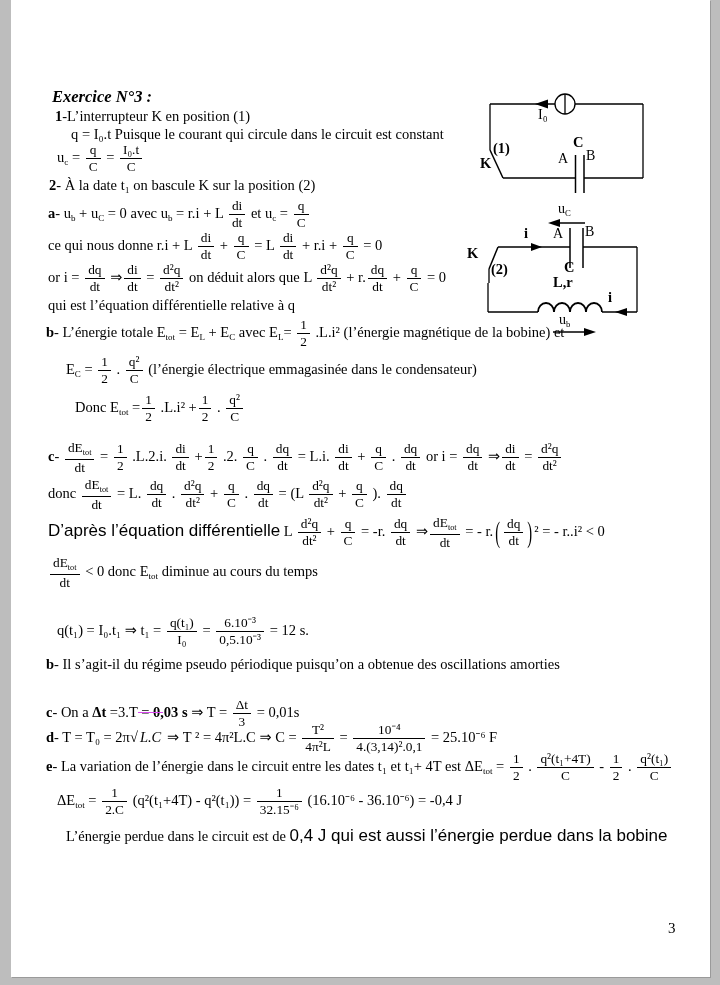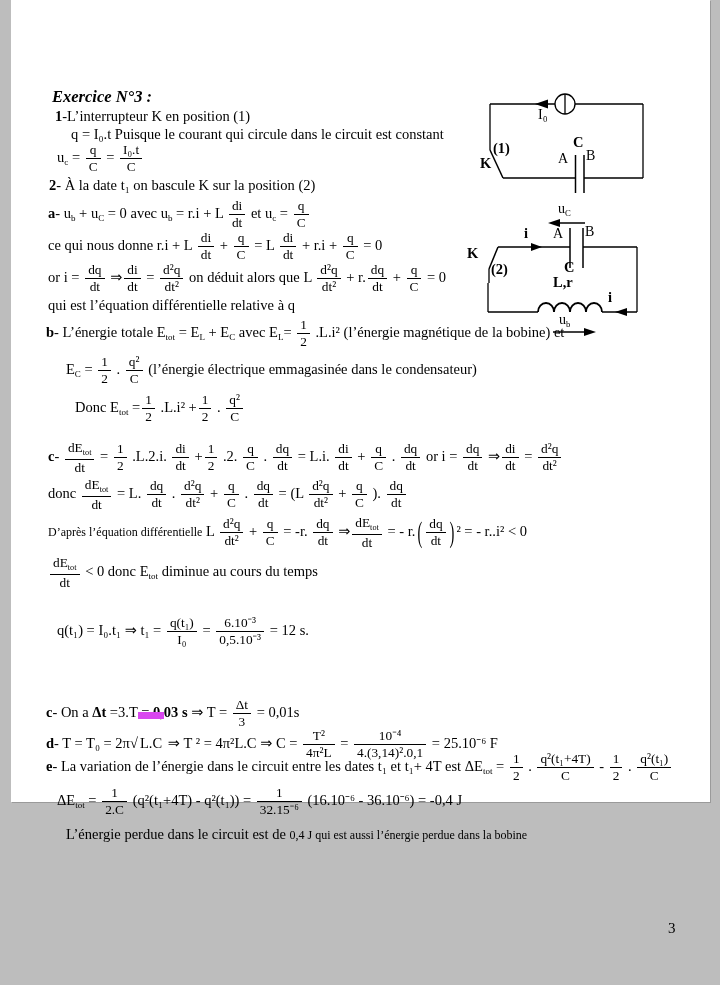--- a/index.html
+++ b/index.html
@@ -4,40 +4,40 @@
 <style>
   html,body{margin:0;padding:0;}
   body{
     width:720px;height:985px;position:relative;
     background:#bdbdbd;
     font-family:"Liberation Serif",serif;
     color:#000;
     overflow:hidden;
   }
   .page{
-    position:absolute;left:11px;top:0;width:699px;height:802px;
+    position:absolute;left:11px;top:0;width:699px;height:977px;
     background:#ffffff;
     box-shadow:1px 1px 0 #9a9a9a;
   }
   .line{
     position:absolute;white-space:nowrap;
     font-size:14.5px;line-height:1.15;
   }
   .title{font-size:16.5px;font-weight:bold;font-style:italic;}
   .sans{font-family:"Liberation Sans",sans-serif;font-size:13.5px;}
   .b{font-weight:bold;}
   .bi{font-weight:bold;font-style:italic;}
-  .sf{font-family:Liberation Serif, serif;font-size:12px;}
+  .sf{font-family:Liberation Sans, sans-serif;font-size:17px;}
   .sub{font-size:0.62em;vertical-align:-0.35em;letter-spacing:0;}
   .frac{display:inline-block;vertical-align:middle;text-align:center;margin:0 2px;font-size:0.92em;}
   .frac .num{display:block;border-bottom:1px solid #000;padding:0 3px 1px;line-height:1.05;}
   .frac .den{display:block;padding:1px 3px 0;line-height:1.05;}
   .sqrt{display:inline-block;white-space:nowrap;}
   .sqrt .radical{display:inline-block;}
-  .sqrt .sqrt-content{display:inline-block;border-top:7px solid #d946ef;padding:16px 2px;}
+  .sqrt .sqrt-content{display:inline-block;border-top:1px solid #d946ef;padding:16px 2px;font-style:italic;}
   .bigp{display:inline-block;vertical-align:middle;}
   .bigp .paren{display:inline-block;transform:scaleY(2.1);margin:0 2px;vertical-align:middle;}
   .circuit{position:absolute;}
   .circuit svg{position:absolute;left:0;top:0;}
   .clabel{position:absolute;font-size:14px;white-space:nowrap;}
   .clabel.b{font-weight:bold;font-size:14.5px;}
   .pagenum{position:absolute;left:657px;top:920px;font-size:15px;}
 </style>
 </head>
 <body>
@@ -54,20 +54,21 @@
   <div class="line" style="left:37px;top:263px;">or i = <span class="frac"><span class="num">dq</span><span class="den">dt</span></span> ⇒<span class="frac"><span class="num">di</span><span class="den">dt</span></span> = <span class="frac"><span class="num">d²q</span><span class="den">dt²</span></span>  on déduit alors que L <span class="frac"><span class="num">d²q</span><span class="den">dt²</span></span>  + r.<span class="frac"><span class="num">dq</span><span class="den">dt</span></span>  + <span class="frac"><span class="num">q</span><span class="den">C</span></span>  = 0</div>
   <div class="line" style="left:37px;top:297px;">qui est l’équation différentielle relative à q</div>
   <div class="line" style="left:35px;top:318px;"><span class="b">b</span>- L’énergie totale E<span class="sub">tot</span> = E<span class="sub">L</span> + E<span class="sub">C</span> avec E<span class="sub">L</span>= <span class="frac"><span class="num">1</span><span class="den">2</span></span> .L.i²  (l’énergie magnétique de la bobine) et</div>
   <div class="line" style="left:55px;top:355px;">E<span class="sub">C</span> = <span class="frac"><span class="num">1</span><span class="den">2</span></span> . <span class="frac"><span class="num">q²</span><span class="den">C</span></span>  (l’énergie électrique emmagasinée dans le condensateur)</div>
   <div class="line" style="left:64px;top:393px;">Donc E<span class="sub">tot</span> =<span class="frac"><span class="num">1</span><span class="den">2</span></span> .L.i² +<span class="frac"><span class="num">1</span><span class="den">2</span></span> . <span class="frac"><span class="num">q²</span><span class="den">C</span></span></div>
   <div class="line" style="left:37px;top:441px;"><span class="b">c</span>-  <span class="frac"><span class="num">dE<span class="sub">tot</span></span><span class="den">dt</span></span> =  <span class="frac"><span class="num">1</span><span class="den">2</span></span> .L.2.i. <span class="frac"><span class="num">di</span><span class="den">dt</span></span> +<span class="frac"><span class="num">1</span><span class="den">2</span></span> .2. <span class="frac"><span class="num">q</span><span class="den">C</span></span> . <span class="frac"><span class="num">dq</span><span class="den">dt</span></span>  = L.i. <span class="frac"><span class="num">di</span><span class="den">dt</span></span>  + <span class="frac"><span class="num">q</span><span class="den">C</span></span> . <span class="frac"><span class="num">dq</span><span class="den">dt</span></span>   or i = <span class="frac"><span class="num">dq</span><span class="den">dt</span></span> ⇒<span class="frac"><span class="num">di</span><span class="den">dt</span></span>  = <span class="frac"><span class="num">d²q</span><span class="den">dt²</span></span></div>
   <div class="line" style="left:37px;top:478px;">donc <span class="frac"><span class="num">dE<span class="sub">tot</span></span><span class="den">dt</span></span>  =  L. <span class="frac"><span class="num">dq</span><span class="den">dt</span></span> . <span class="frac"><span class="num">d²q</span><span class="den">dt²</span></span>  + <span class="frac"><span class="num">q</span><span class="den">C</span></span> . <span class="frac"><span class="num">dq</span><span class="den">dt</span></span>   =  (L <span class="frac"><span class="num">d²q</span><span class="den">dt²</span></span>  + <span class="frac"><span class="num">q</span><span class="den">C</span></span> ). <span class="frac"><span class="num">dq</span><span class="den">dt</span></span></div>
   <div class="line" style="left:37px;top:516px;"><span class="sf">D’après l’équation différentielle</span>  L <span class="frac"><span class="num">d²q</span><span class="den">dt²</span></span>  + <span class="frac"><span class="num">q</span><span class="den">C</span></span>  = -r. <span class="frac"><span class="num">dq</span><span class="den">dt</span></span>  ⇒<span class="frac"><span class="num">dE<span class="sub">tot</span></span><span class="den">dt</span></span>  = -   r.<span class="bigp"><span class="paren">(</span><span><span class="frac"><span class="num">dq</span><span class="den">dt</span></span></span><span class="paren">)</span></span>² = - r..i² &lt; 0</div>
   <div class="line" style="left:37px;top:556px;"><span class="frac"><span class="num">dE<span class="sub">tot</span></span><span class="den">dt</span></span> &lt; 0 donc E<span class="sub">tot</span> diminue au cours du temps</div>
   <div class="line" style="left:46px;top:616px;">q(t₁) = I₀.t₁  ⇒ t₁ = <span class="frac"><span class="num">q(t₁)</span><span class="den">I₀</span></span>  =  <span class="frac"><span class="num">6.10⁻³</span><span class="den">0,5.10⁻³</span></span>  = 12 s.</div>
+  <div class="line" style="left:35px;top:656px;"><span class="b">b</span>- Il s’agit-il du régime pseudo périodique puisqu’on a obtenue des oscillations amorties</div>
   <div class="line" style="left:35px;top:675px;margin-top:23px;"><span class="b">c</span>- On a <span class="b">Δt</span> =3.T =  <span class="b">0,03 s</span> ⇒ T = <span class="frac"><span class="num">Δt</span><span class="den">3</span></span>  = 0,01s</div>
   <div class="line" style="left:35px;top:712px;"><span class="b">d</span>- T = T₀ = 2π<span class="sqrt"><span class="radical">√</span><span class="sqrt-content">L.C</span></span> ⇒ T ² =  4π²L.C ⇒ C =  <span class="frac"><span class="num">T²</span><span class="den">4π²L</span></span>  =  <span class="frac"><span class="num">10⁻⁴</span><span class="den">4.(3,14)².0,1</span></span>  = 25.10⁻⁶ F</div>
   <div class="line" style="left:35px;top:752px;"><span class="b">e</span>- La variation de l’énergie dans le circuit entre les dates t₁ et  t₁+ 4T est ΔE<span class="sub">tot</span> =  <span class="frac"><span class="num">1</span><span class="den">2</span></span> . <span class="frac"><span class="num">q²(t₁+4T)</span><span class="den">C</span></span> - <span class="frac"><span class="num">1</span><span class="den">2</span></span> . <span class="frac"><span class="num">q²(t₁)</span><span class="den">C</span></span></div>
   <div class="line" style="left:46px;top:786px;">ΔE<span class="sub">tot</span> =  <span class="frac"><span class="num">1</span><span class="den">2.C</span></span> (q²(t₁+4T) - q²(t₁)) =  <span class="frac"><span class="num">1</span><span class="den">32.15⁻⁶</span></span> (16.10⁻⁶ - 36.10⁻⁶) = -0,4 J</div>
   <div class="line" style="left:55px;top:826px;">L’énergie  perdue dans le circuit est de <span class="sf">0,4 J qui est aussi l’énergie perdue dans la bobine</span></div>
 
   <div class="circuit" style="left:469px;top:93px;width:175px;height:105px;">
     <svg width="175" height="105" viewBox="0 0 175 105">
 
       <line x1="10" y1="11" x2="75" y2="11" stroke="#000" stroke-width="1.3"></line>

